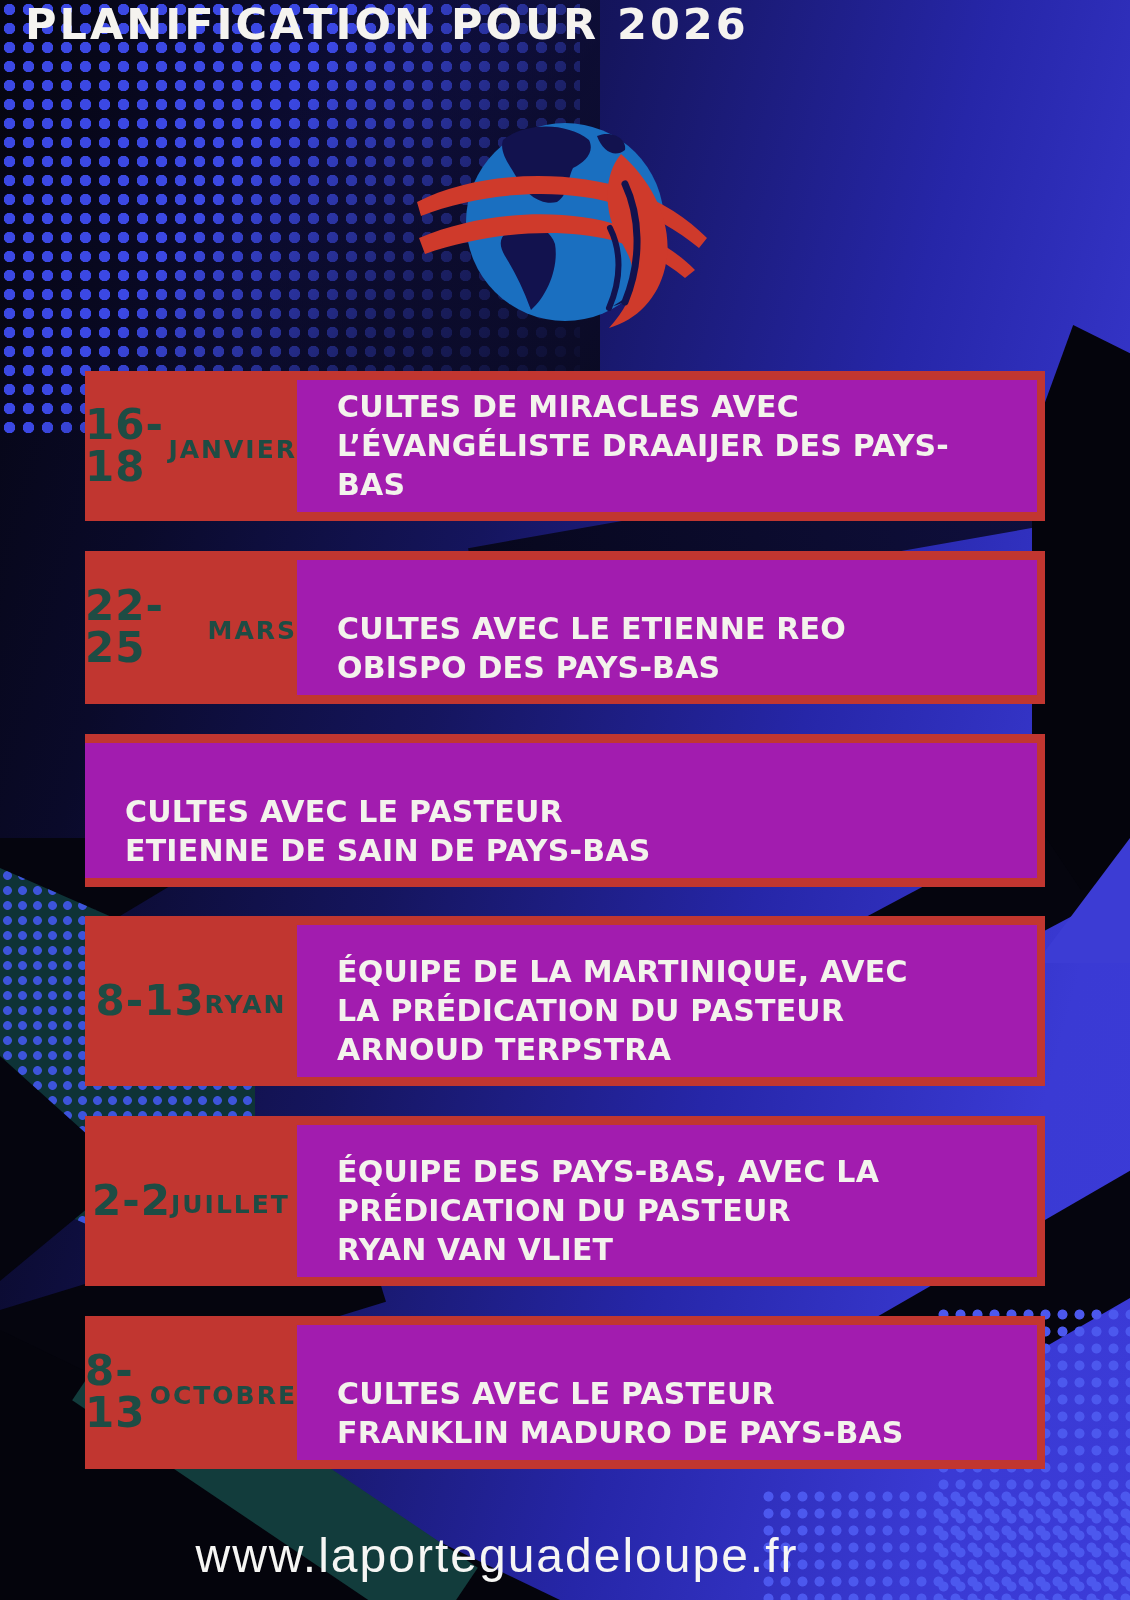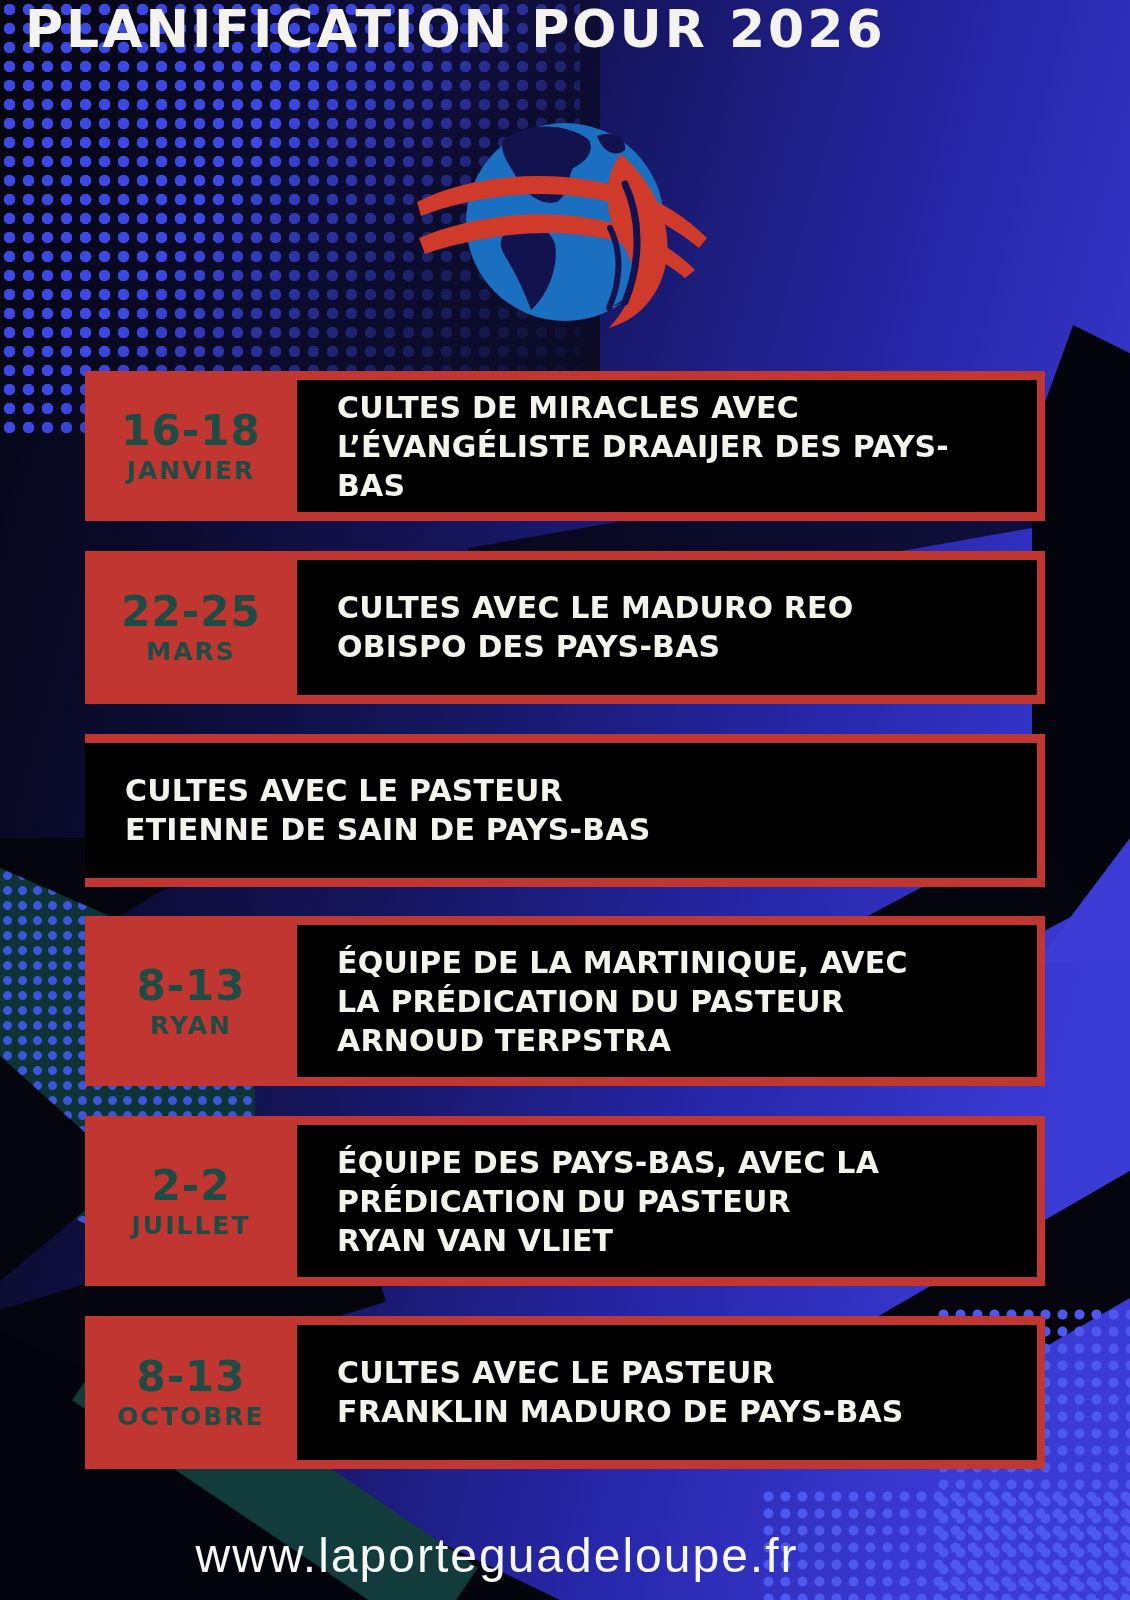--- a/index.html
+++ b/index.html
@@ -44,39 +44,39 @@
     clip-path:polygon(0 0,100% 52%,0 100%);}
   .beam-bl{left:-50px;top:1262px;width:430px;height:105px;transform:rotate(-17deg);background:#05050e;}
   .black-tri-bottom{left:0;top:1330px;width:560px;height:270px;background:#04040c;
     clip-path:polygon(0 0,100% 100%,0 100%);}
   .teal-beam-bottom{left:60px;top:1440px;width:430px;height:88px;transform:rotate(34deg);background:#123c3c;}
   .dots-bottomright-col{left:935px;top:1306px;width:195px;height:294px;}
   .dots-bottomright-row{left:760px;top:1488px;width:370px;height:112px;}
   
   .title{
     position:absolute;left:25px;top:2px;width:1090px;z-index:3;
-    color:#f5f3ef;font-weight:700;font-size:52px;letter-spacing:3px;line-height:1.05;
+    color:#f5f3ef;font-weight:700;font-size:43px;letter-spacing:3px;line-height:1.05;
     font-family:"DejaVu Sans",sans-serif;
   }
   .logo{position:absolute;left:50%;top:110px;transform:translateX(-50%);z-index:3;}
   .events{
     position:absolute;left:85px;top:371px;width:960px;height:1098px;z-index:3;
     display:flex;flex-direction:column;justify-content:space-between;
   }
   .event-row{display:flex;background:#c13630;padding:9px 8px 9px 0;box-sizing:border-box;}
   .event-row.h2{height:153px;}
   .event-row.h3{height:170px;}
   .event-row.h3b{height:150px;}
   .date-cell{
-    width:212px;flex:0 0 212px;display:flex;flex-direction:column;
+    width:212px;flex:0 0 212px;display:flex;flex-direction:row;
     align-items:center;justify-content:center;color:#1e4c44;
   }
   .date{font-size:42px;font-weight:700;letter-spacing:1px;line-height:1;}
   .month{font-size:25px;font-weight:700;letter-spacing:2px;margin-top:6px;line-height:1;}
-  .desc-panel{flex:1;background:#000000;display:flex;align-items:center;padding:8px 14px 8px 40px;box-sizing:border-box;}
+  .desc-panel{flex:1;background:#a21caf;display:flex;align-items:flex-end;padding:8px 14px 8px 40px;box-sizing:border-box;}
   .desc{color:#f3f3ec;font-size:30px;font-weight:700;line-height:1.3;white-space:pre-line;letter-spacing:.2px;}
   .footer-url{
     position:absolute;left:0;top:1528px;width:994px;z-index:3;text-align:center;
     color:#f6f6f4;font-family:"Liberation Sans",sans-serif;font-weight:400;
     font-size:48px;letter-spacing:2px;
   }
 </style>
 </head>
 <body>
 
@@ -132,21 +132,21 @@
 BAS</div>
       </div>
     </div>
 
     <div class="event-row h2">
       <div class="date-cell">
         <div class="date">22-25</div>
         <div class="month">MARS</div>
       </div>
       <div class="desc-panel">
-        <div class="desc">CULTES AVEC LE MADURO REO
+        <div class="desc">CULTES AVEC LE ETIENNE REO
 OBISPO DES PAYS-BAS</div>
       </div>
     </div>
 
     <div class="event-row h2">
       <div class="desc-panel">
         <div class="desc">CULTES AVEC LE PASTEUR
 ETIENNE DE SAIN DE PAYS-BAS</div>
       </div>
     </div>

